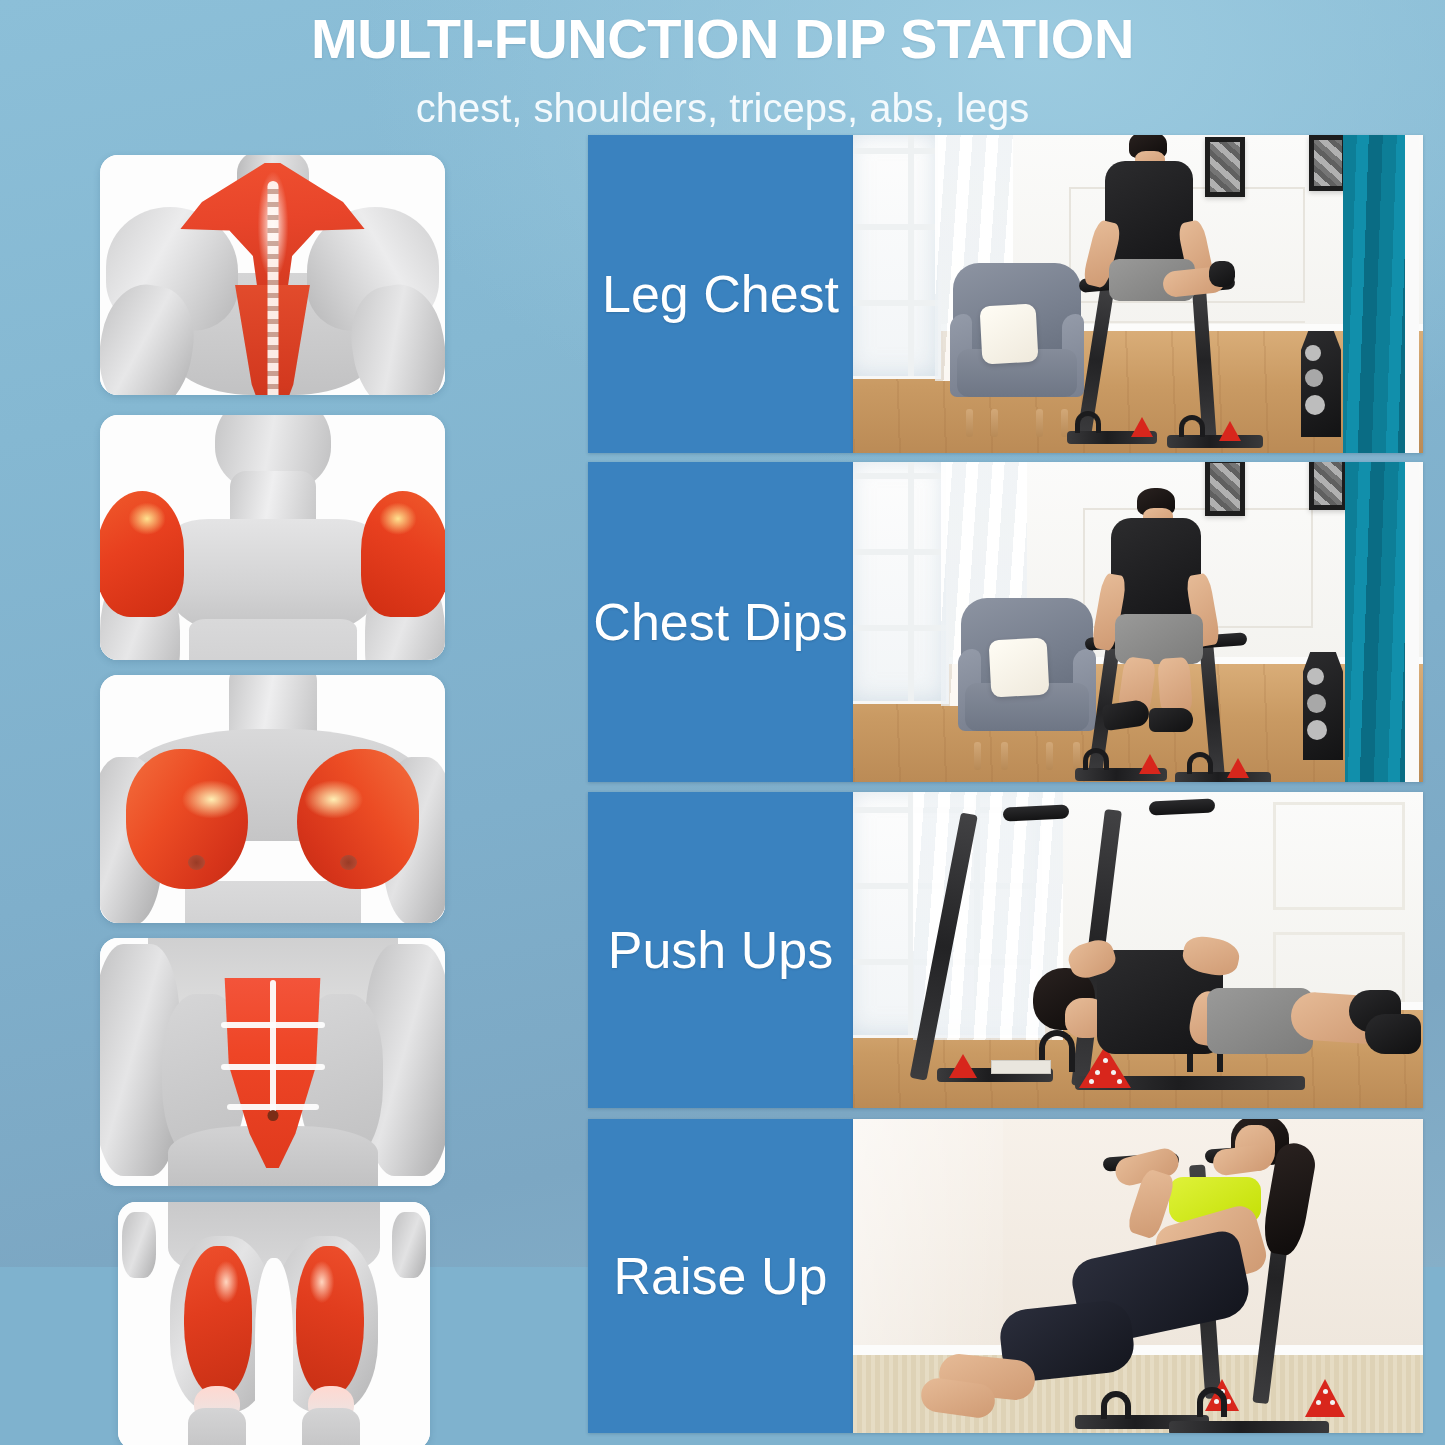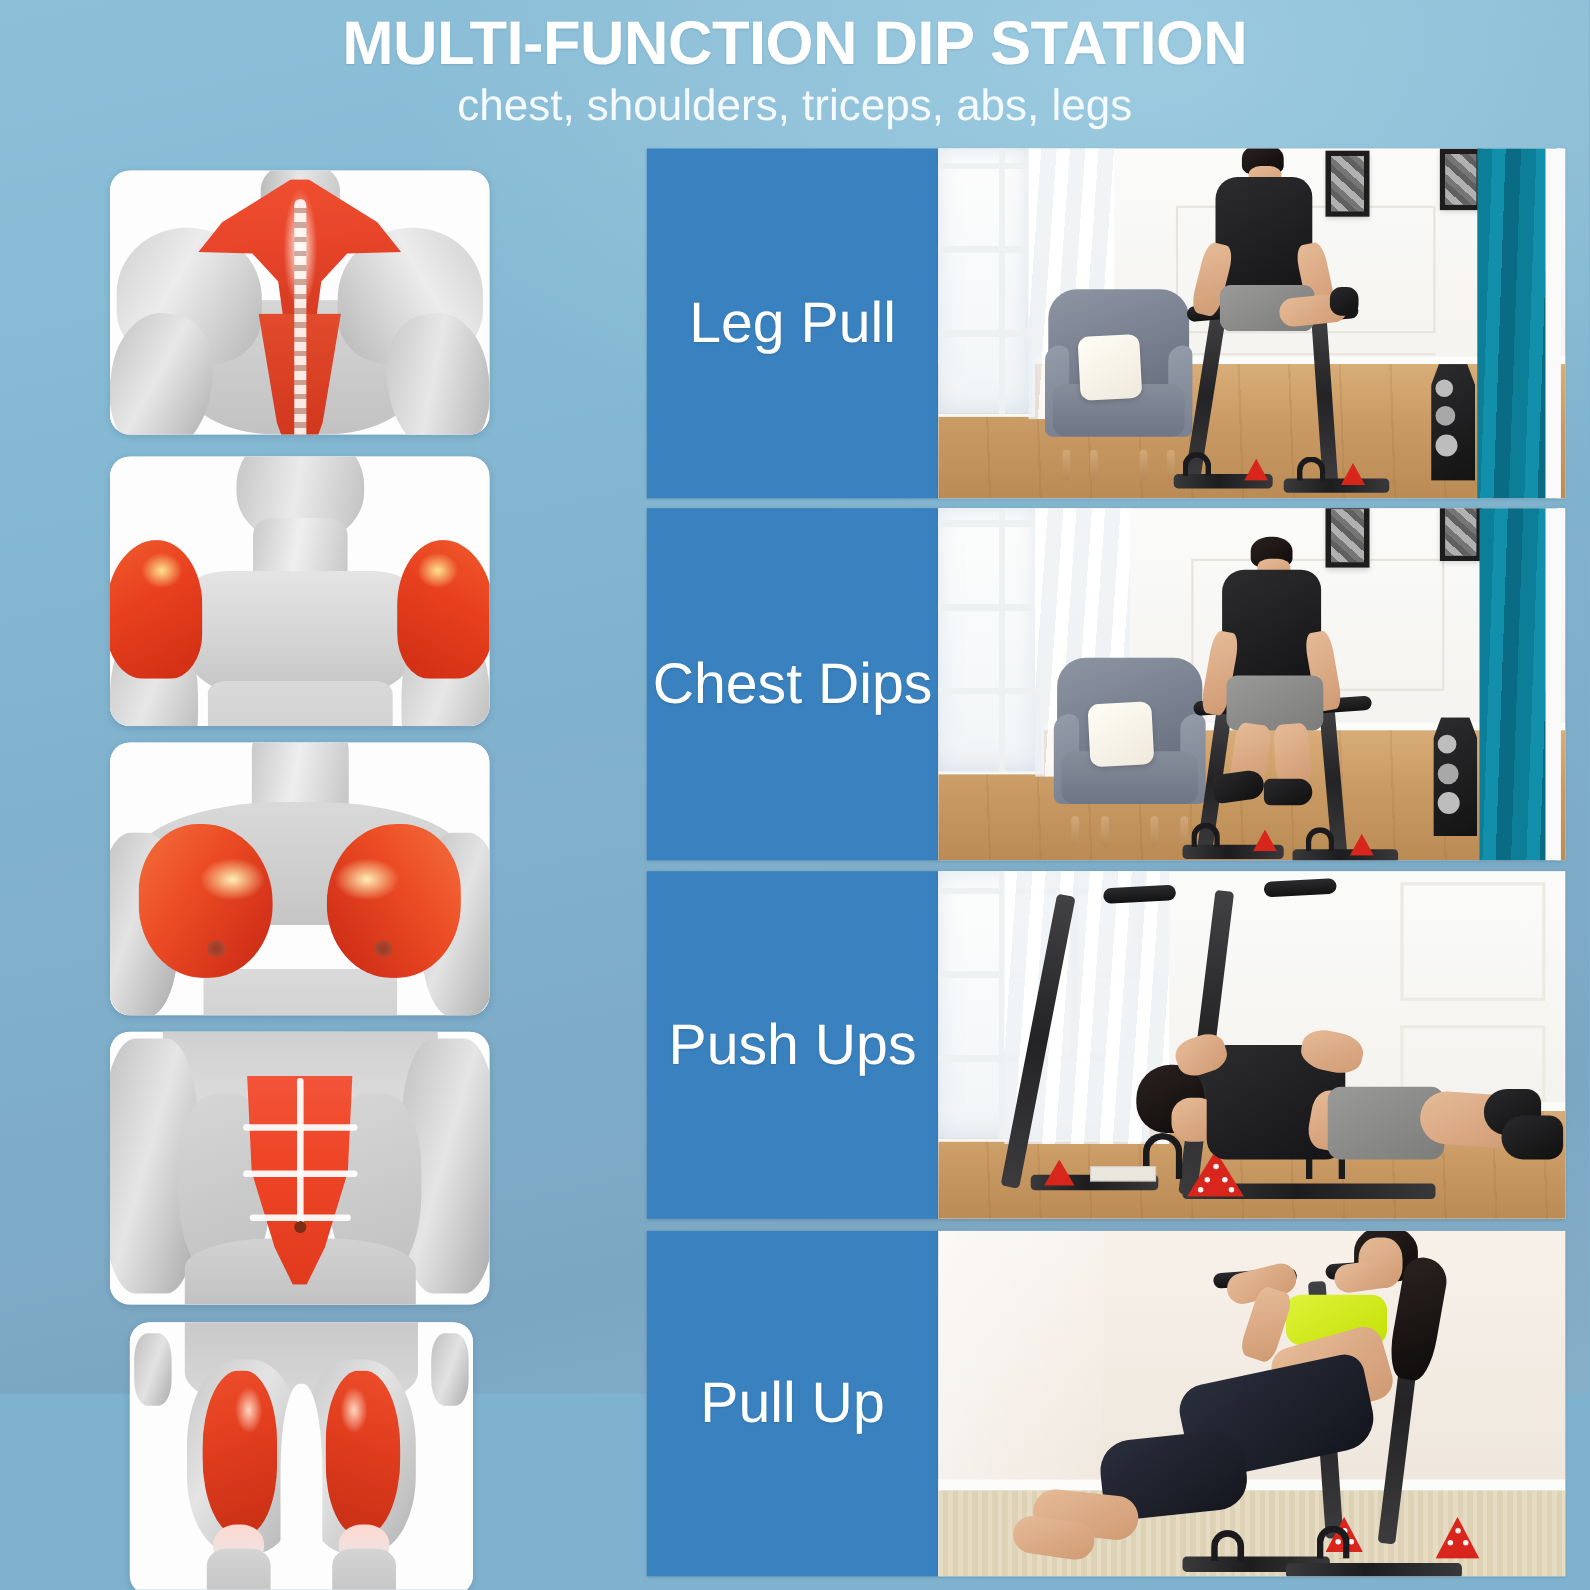--- a/index.html
+++ b/index.html
@@ -21,21 +21,21 @@
     position:absolute; left:0; top:0; width:1445px; height:128px;
     text-align:center;
   }
   #title{
     position:absolute; left:0; top:7px; width:1445px;
     font-size:56px; font-weight:bold; color:#ffffff;
     letter-spacing:-0.5px; line-height:64px;
     text-shadow:0 1px 2px rgba(40,80,110,.18);
   }
   #subtitle{
-    position:absolute; left:0; top:72px; width:1445px;
+    position:absolute; left:0; top:84px; width:1445px;
     font-size:40px; font-weight:400; color:#F4FAFD;
     line-height:48px; letter-spacing:0px;
   }
 
   
   #muscle-col{ position:absolute; left:100px; top:155px; width:345px; }
   .mcard{
     position:absolute; left:0; width:345px;
     background:#fff; border-radius:18px;
     box-shadow:0 2px 7px rgba(40,80,110,.20);
@@ -417,21 +417,21 @@
         <div class="knee kl"></div>
           <div class="knee kr"></div>
         <div class="shin sl"></div>
           <div class="shin sr"></div>
       </div>
     </div>
   </div>
 
   <div class="row" id="row1" style="top:135px;width:835px;height:318px;">
     <div class="label-panel">
-      <span class="label-txt">Leg Pull</span>
+      <span class="label-txt">Leg Chest</span>
     </div>
     <div class="photo">
       <div class="wall"></div>
       <div class="baseboard" style="bottom:120px;height:9px;"></div>
       <div class="floor" style="height:122px;"></div>
 
       <div class="window" style="left:-8px;top:-6px;width:96px;height:250px;">
         <div class="pane-grid"></div>
       </div>
       <div class="sheer" style="left:82px;top:-6px;width:78px;height:252px;"></div>
@@ -600,21 +600,21 @@
         <div class="skin" style="position:absolute;left:268px;top:196px;width:32px;height:56px;border-radius:26%;transform:rotate(8deg);"></div>
         <div class="skin" style="position:absolute;left:306px;top:196px;width:32px;height:56px;border-radius:26%;transform:rotate(-4deg);"></div>
         <div class="shoe" style="position:absolute;left:250px;top:240px;width:46px;height:26px;border-radius:10px 20px 20px 10px;transform:rotate(-8deg);"></div>
         <div class="shoe" style="position:absolute;left:296px;top:246px;width:44px;height:24px;border-radius:10px 20px 20px 10px;"></div>
       </div>
     </div>
   </div>
 
   <div class="row" id="row4" style="top:1119px;width:835px;height:314px;">
     <div class="label-panel">
-      <span class="label-txt">Pull Up</span>
+      <span class="label-txt">Raise Up</span>
     </div>
     <div class="photo">
       <div class="wall" style="background:linear-gradient(180deg,#f7f1ea 0%,#efe7dd 72%,#e9e0d4 100%);"></div>
       <div style="position:absolute;left:0;top:0;width:150px;height:100%;background:linear-gradient(100deg,rgba(255,255,255,.55),rgba(255,255,255,0));"></div>
       <div class="baseboard" style="bottom:76px;height:12px;"></div>
       <div class="rug" style="left:0;right:0;bottom:0;height:78px;"></div>
 
       <div>
         <div class="bar-l" style="left:336px;top:46px;width:16px;height:234px;transform:rotate(-4deg);transform-origin:top center;"></div>
         <div class="bar-l" style="left:430px;top:34px;width:16px;height:252px;transform:rotate(7deg);transform-origin:top center;"></div>

